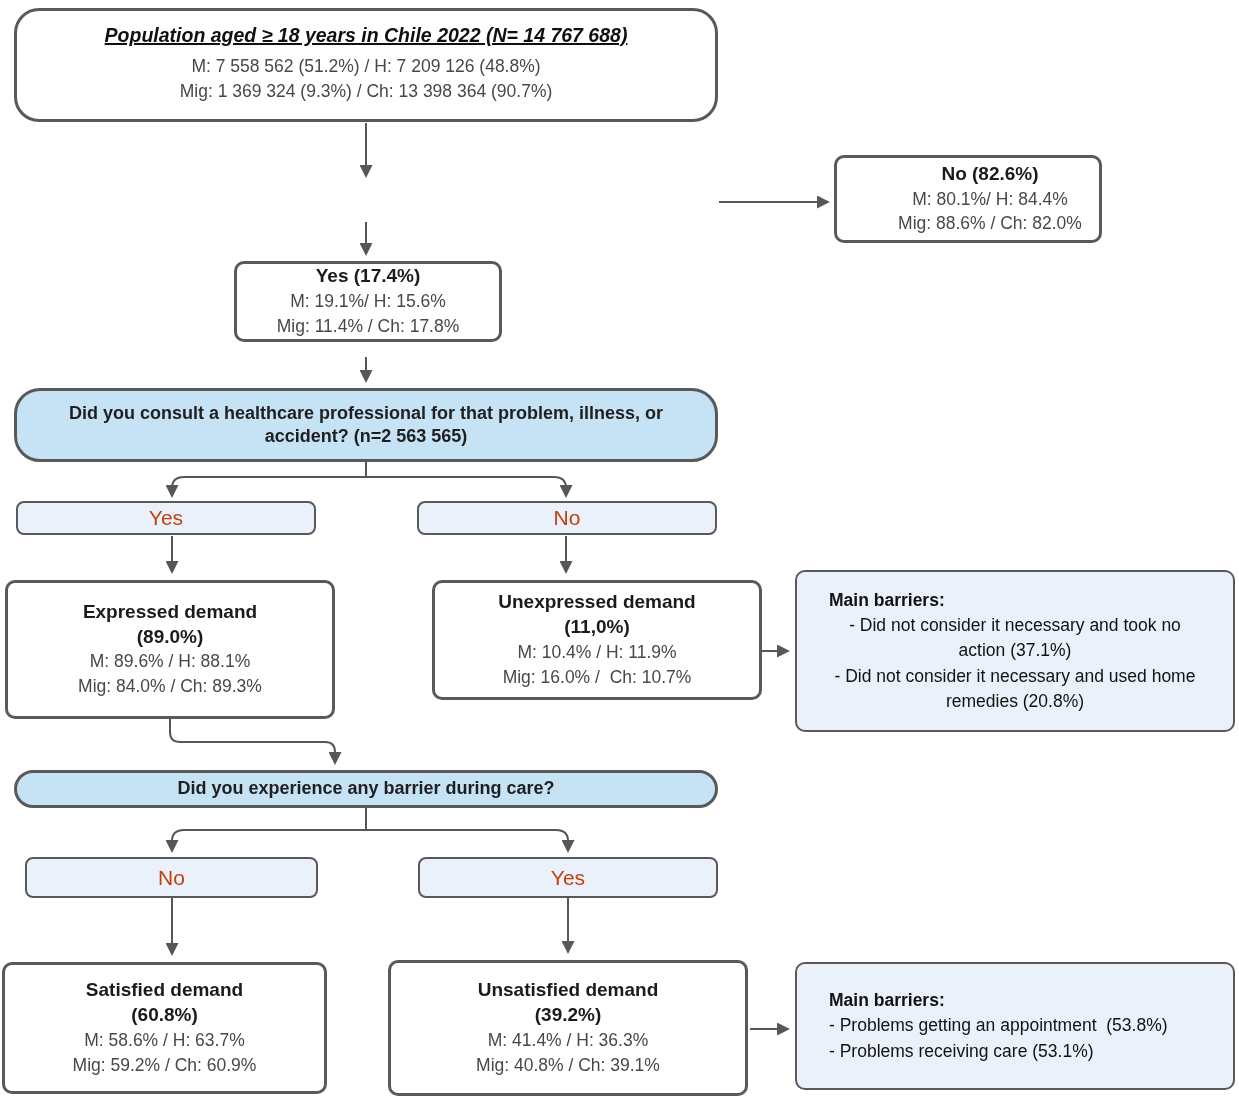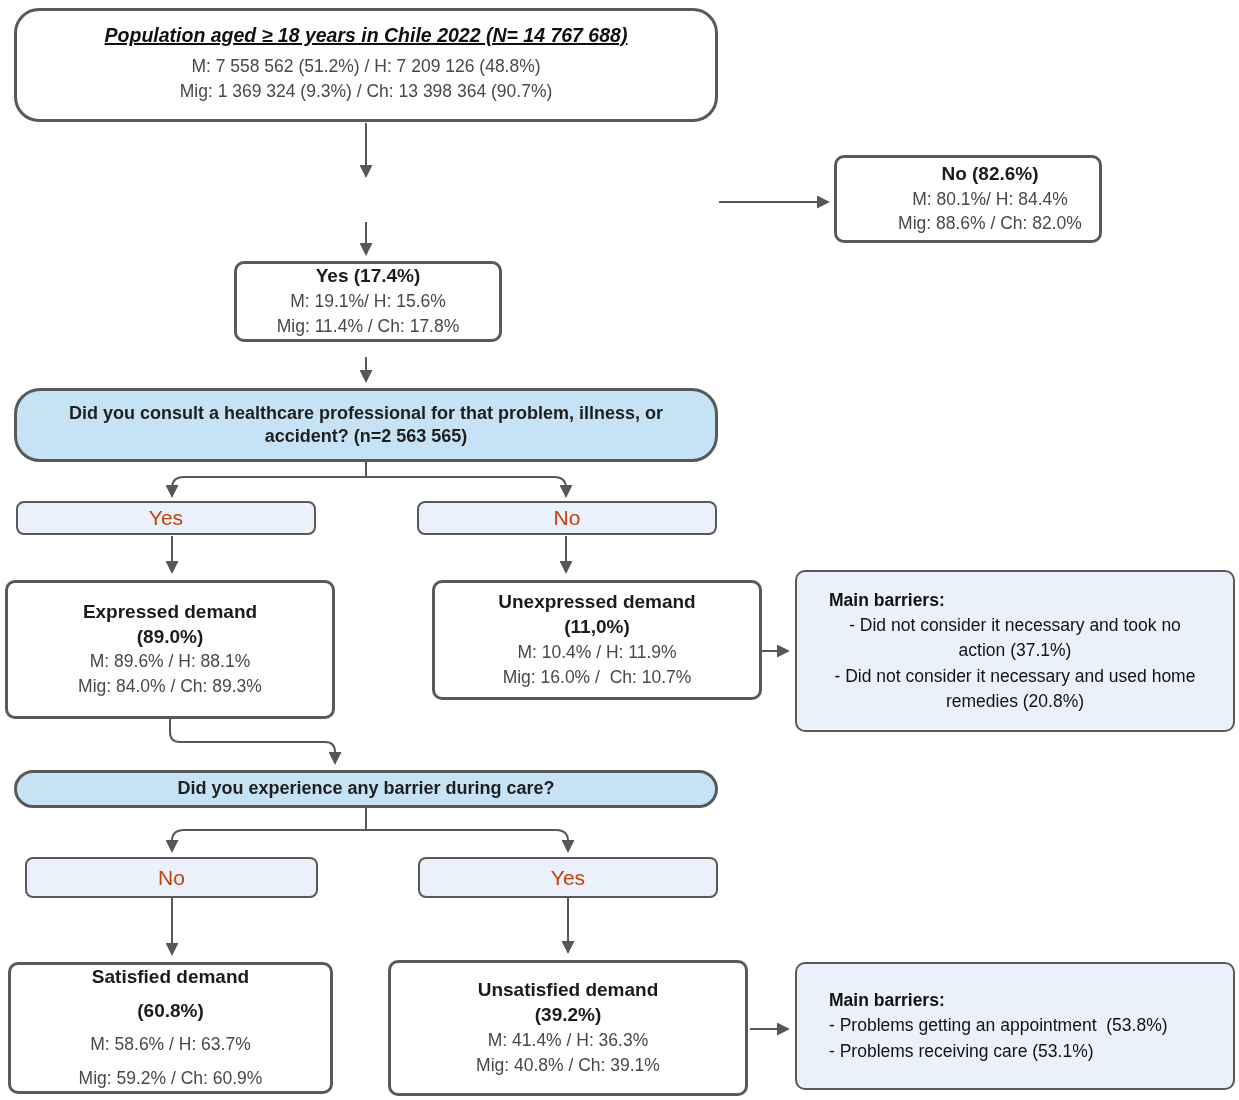--- a/index.html
+++ b/index.html
@@ -116,21 +116,21 @@
     <div>Did you experience any barrier during care?</div>
   </div>
 
   <div class="box opt" style="left:25px; top:857px; width:293px; height:41px;">
     <div>No</div>
   </div>
   <div class="box opt" style="left:418px; top:857px; width:300px; height:41px;">
     <div>Yes</div>
   </div>
 
-  <div class="box" style="left:8px; top:962px; width:325px; height:132px;justify-content:space-between;">
+  <div class="box" style="left:2px; top:962px; width:325px; height:132px;">
     <div class="h">Satisfied demand</div>
     <div class="h">(60.8%)</div>
     <div class="line">M: 58.6% / H: 63.7%</div>
     <div class="line">Mig: 59.2% / Ch: 60.9%</div>
   </div>
 
   <div class="box" style="left:388px; top:960px; width:360px; height:136px;">
     <div class="h">Unsatisfied demand</div>
     <div class="h">(39.2%)</div>
     <div class="line">M: 41.4% / H: 36.3%</div>

